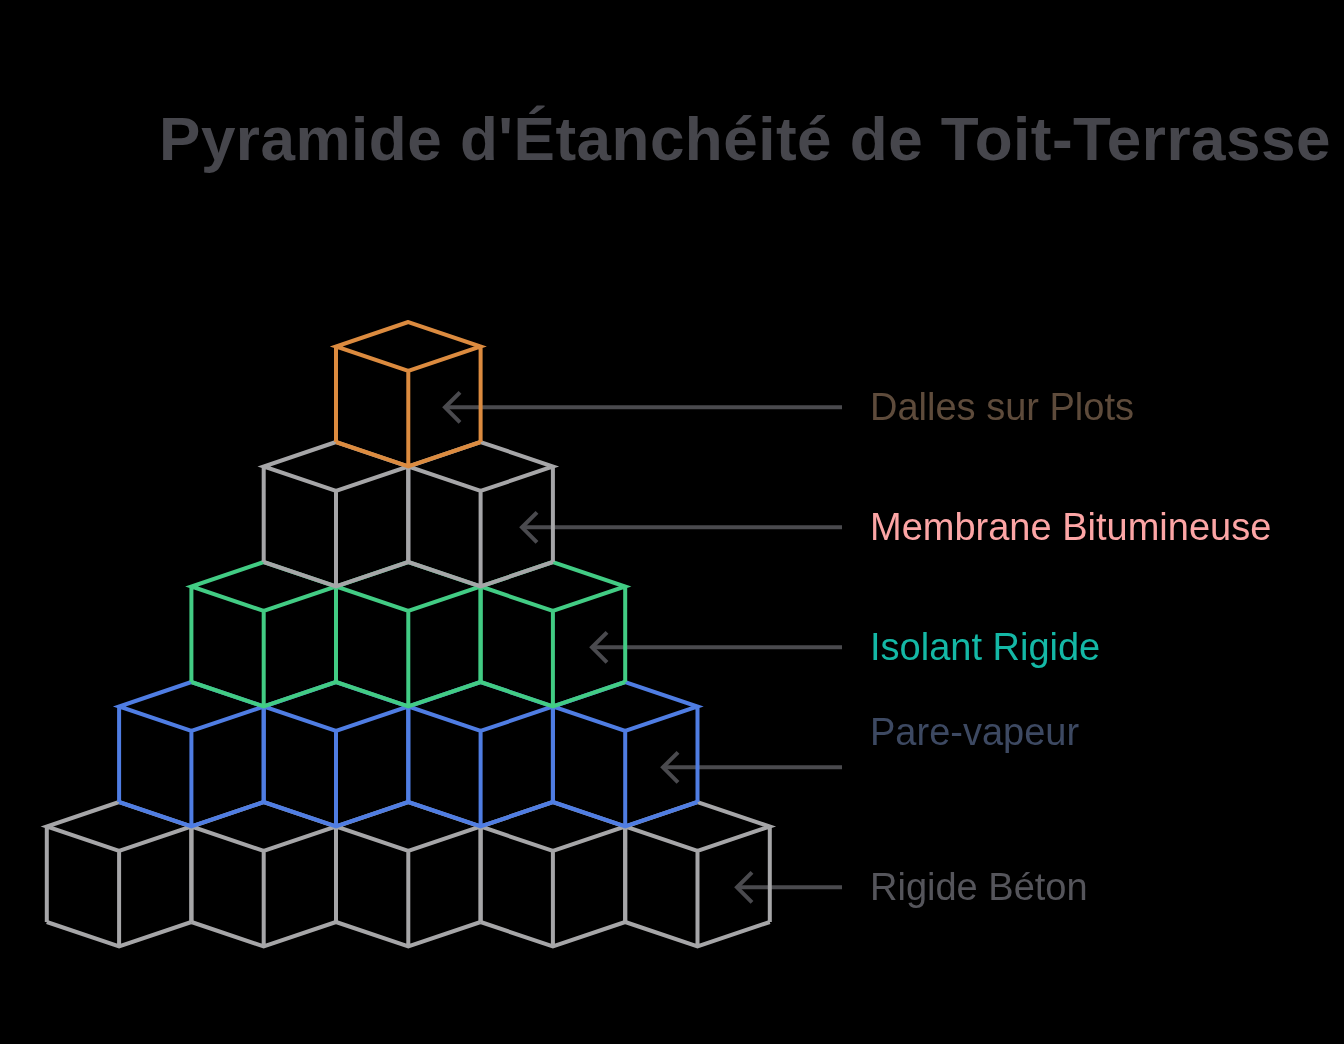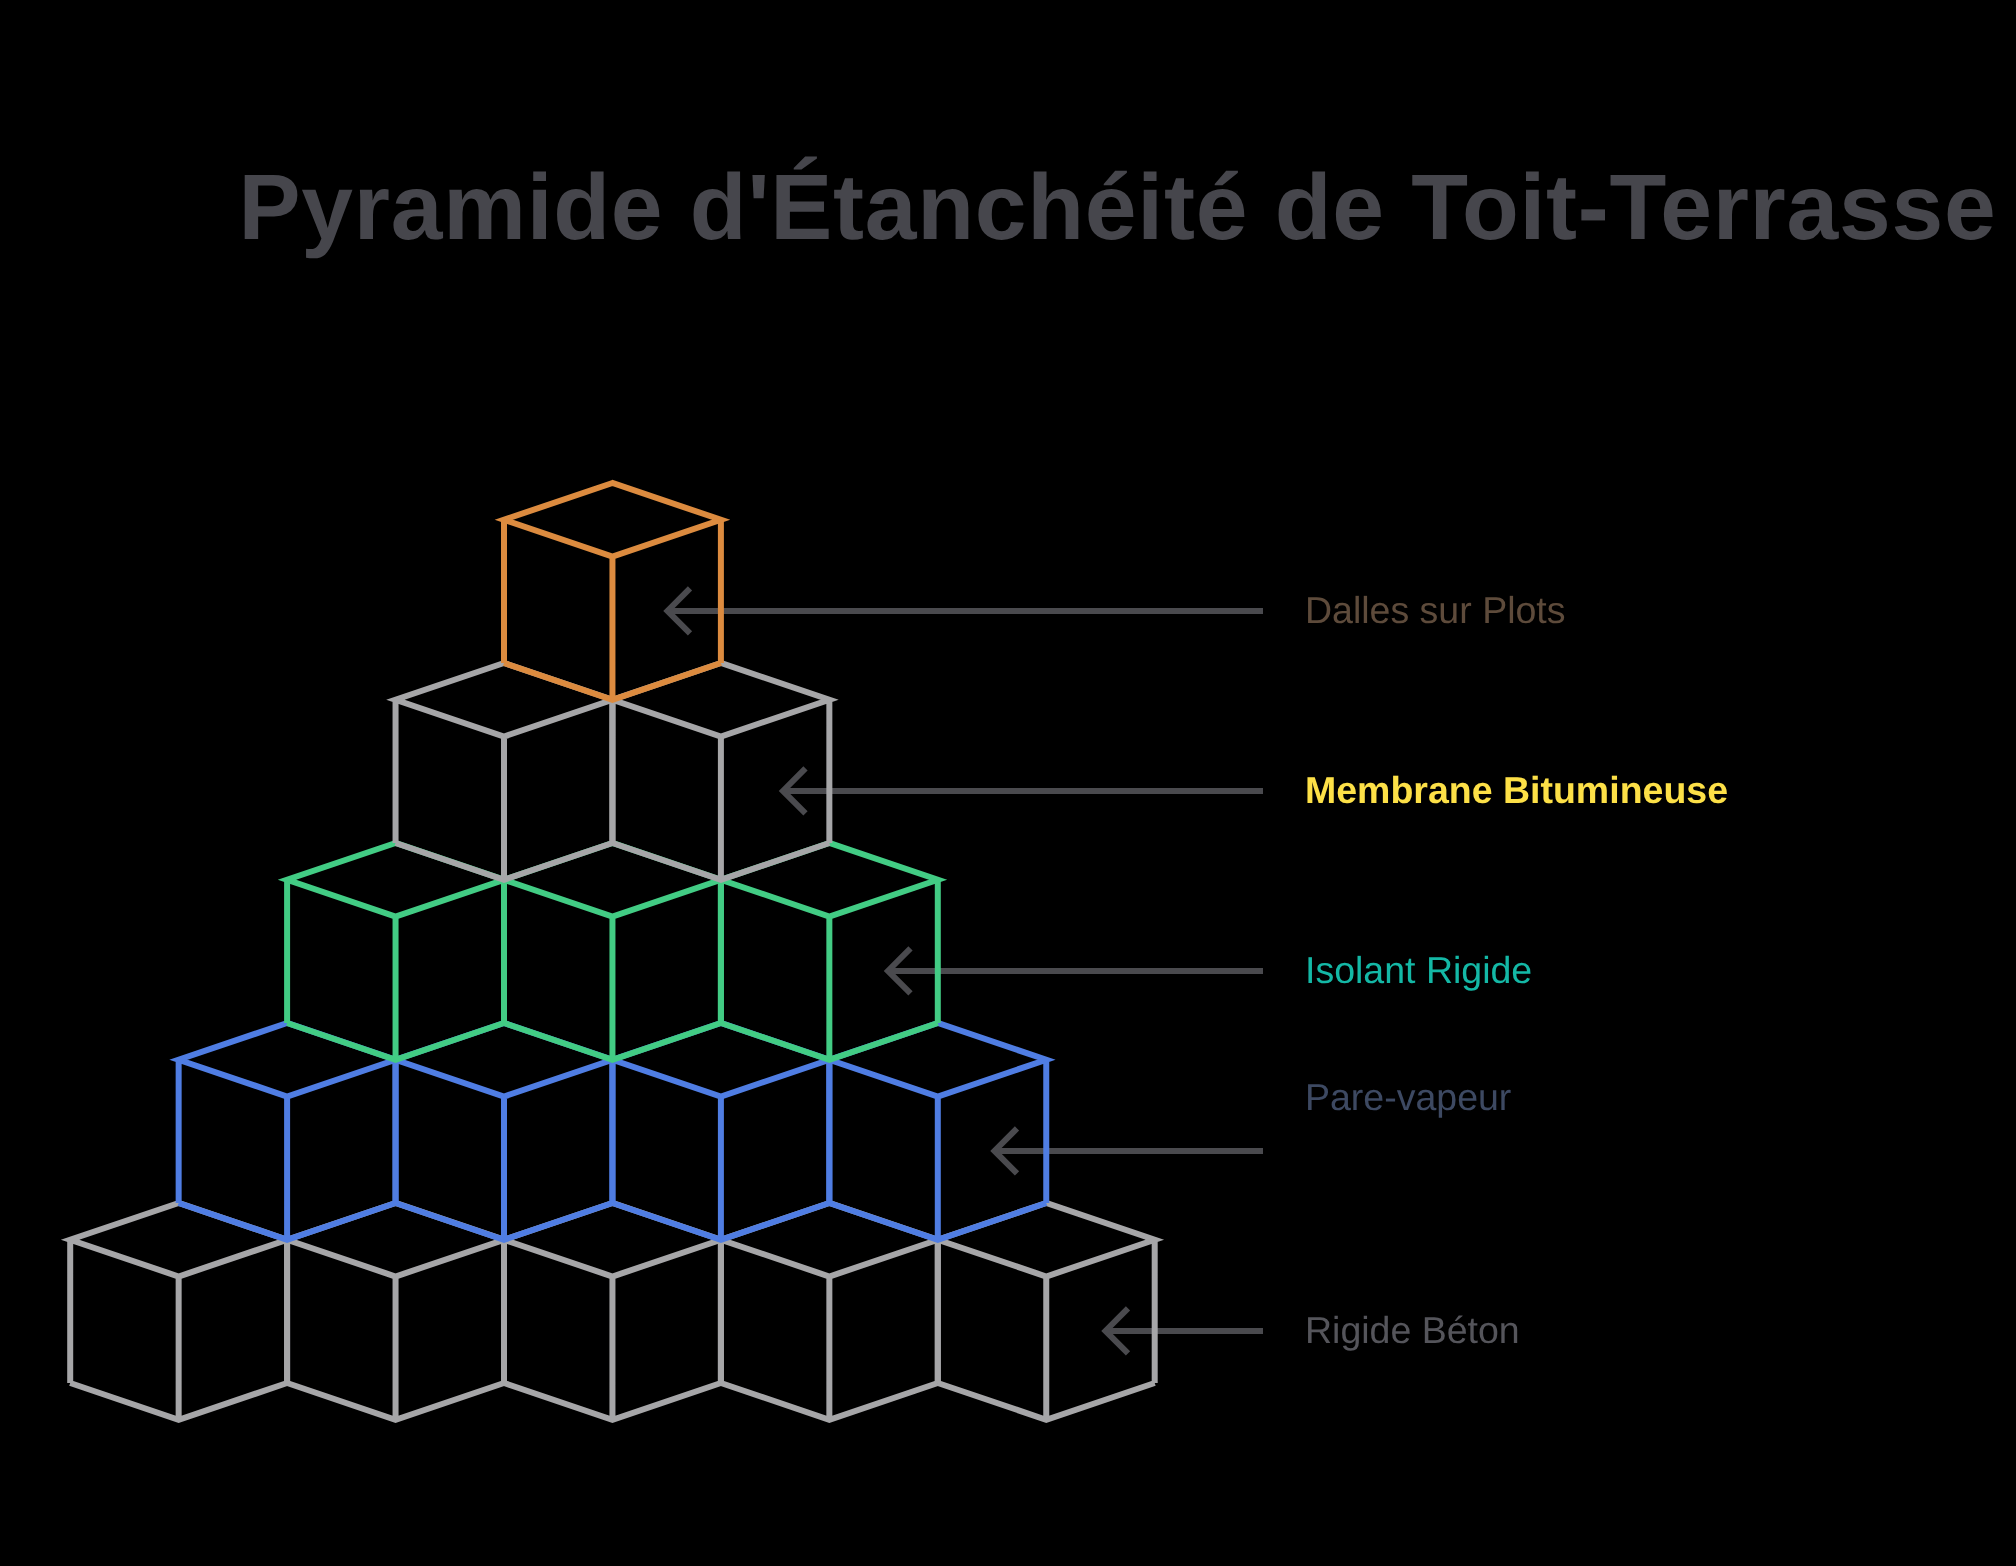--- a/index.html
+++ b/index.html
@@ -20,21 +20,21 @@
     letter-spacing:0.5px;
     color:#46464C;
   }
   #pyr{
     position:absolute;left:0;top:0;
   }
   .layer-label{
     position:absolute;
     left:870px;
     height:48px;line-height:48px;
-    font-size:25px;
+    font-size:38px;
     white-space:nowrap;
   }
   .ll0{top:383px;}
   .ll1{top:503px;}
   .ll2{top:623px;}
   .ll3{top:708px;}
   .ll4{top:863px;}
 </style>
 </head>
 <body>
@@ -86,17 +86,17 @@
       <g fill="none" stroke="#A6A6A8" stroke-width="4" stroke-linejoin="miter">
         <path d="M 336,442 L 263.7,466.5 L 336,491 L 408.3,466.5 Z M 263.7,466.5 L 263.7,562 M 336,491 L 336,586.5 M 408.3,466.5 L 408.3,562 M 263.7,562 L 336,586.5 L 408.3,562"></path>
         <path d="M 480.6,442 L 408.3,466.5 L 480.6,491 L 552.9,466.5 Z M 408.3,466.5 L 408.3,562 M 480.6,491 L 480.6,586.5 M 552.9,466.5 L 552.9,562 M 408.3,562 L 480.6,586.5 L 552.9,562"></path>
       </g>
       <g fill="none" stroke="#DC8B3F" stroke-width="4" stroke-linejoin="miter">
         <path d="M 408.3,322 L 336,346.5 L 408.3,371 L 480.6,346.5 Z M 336,346.5 L 336,442 M 408.3,371 L 408.3,466.5 M 480.6,346.5 L 480.6,442 M 336,442 L 408.3,466.5 L 480.6,442"></path>
       </g>
     </svg>
 
   <div class="layer-label ll0" style="color: rgb(94, 75, 59);">Dalles sur Plots</div>
-  <div class="layer-label ll1" style="color: #fde047; font-weight: bold;">Membrane Bitumineuse</div>
+  <div class="layer-label ll1" style="color: #fca5a5;">Membrane Bitumineuse</div>
   <div class="layer-label ll2" style="color: #14b8a6;">Isolant Rigide</div>
   <div class="layer-label ll3" style="color: rgb(61, 73, 98);">Pare-vapeur</div>
   <div class="layer-label ll4" style="color: rgb(85, 85, 91);">Rigide Béton</div>
 </div>
 
 </body></html>

